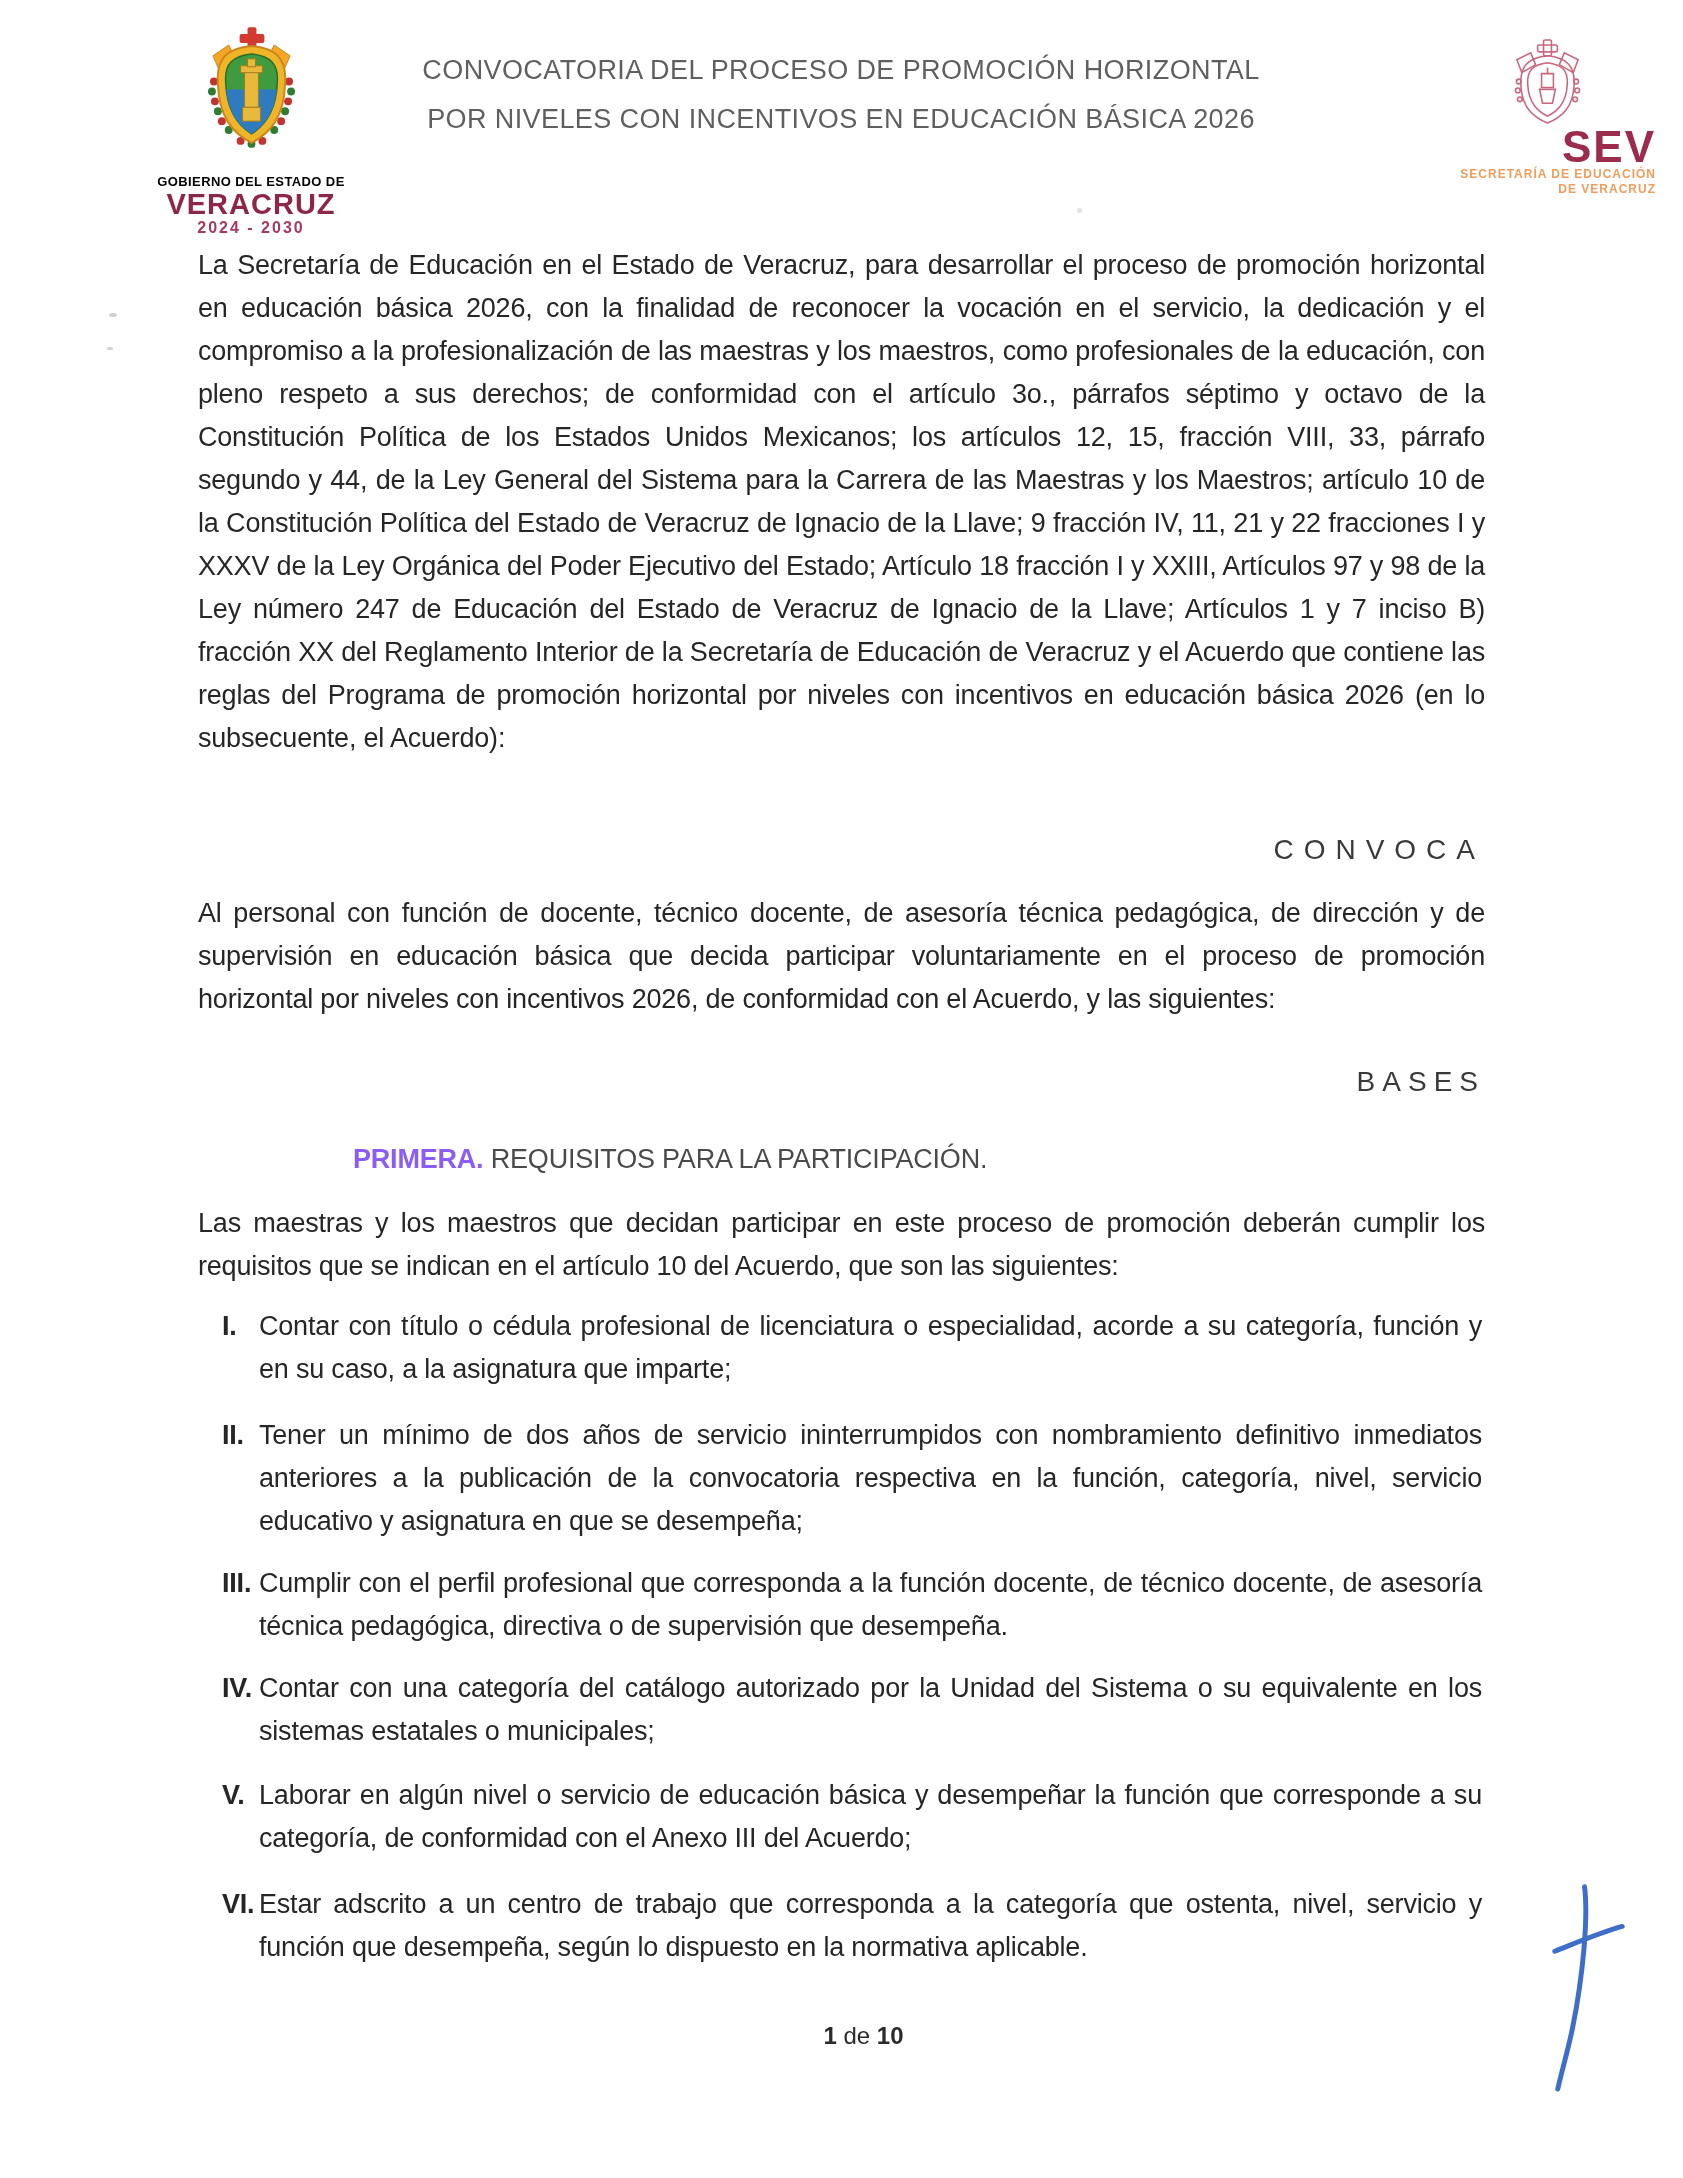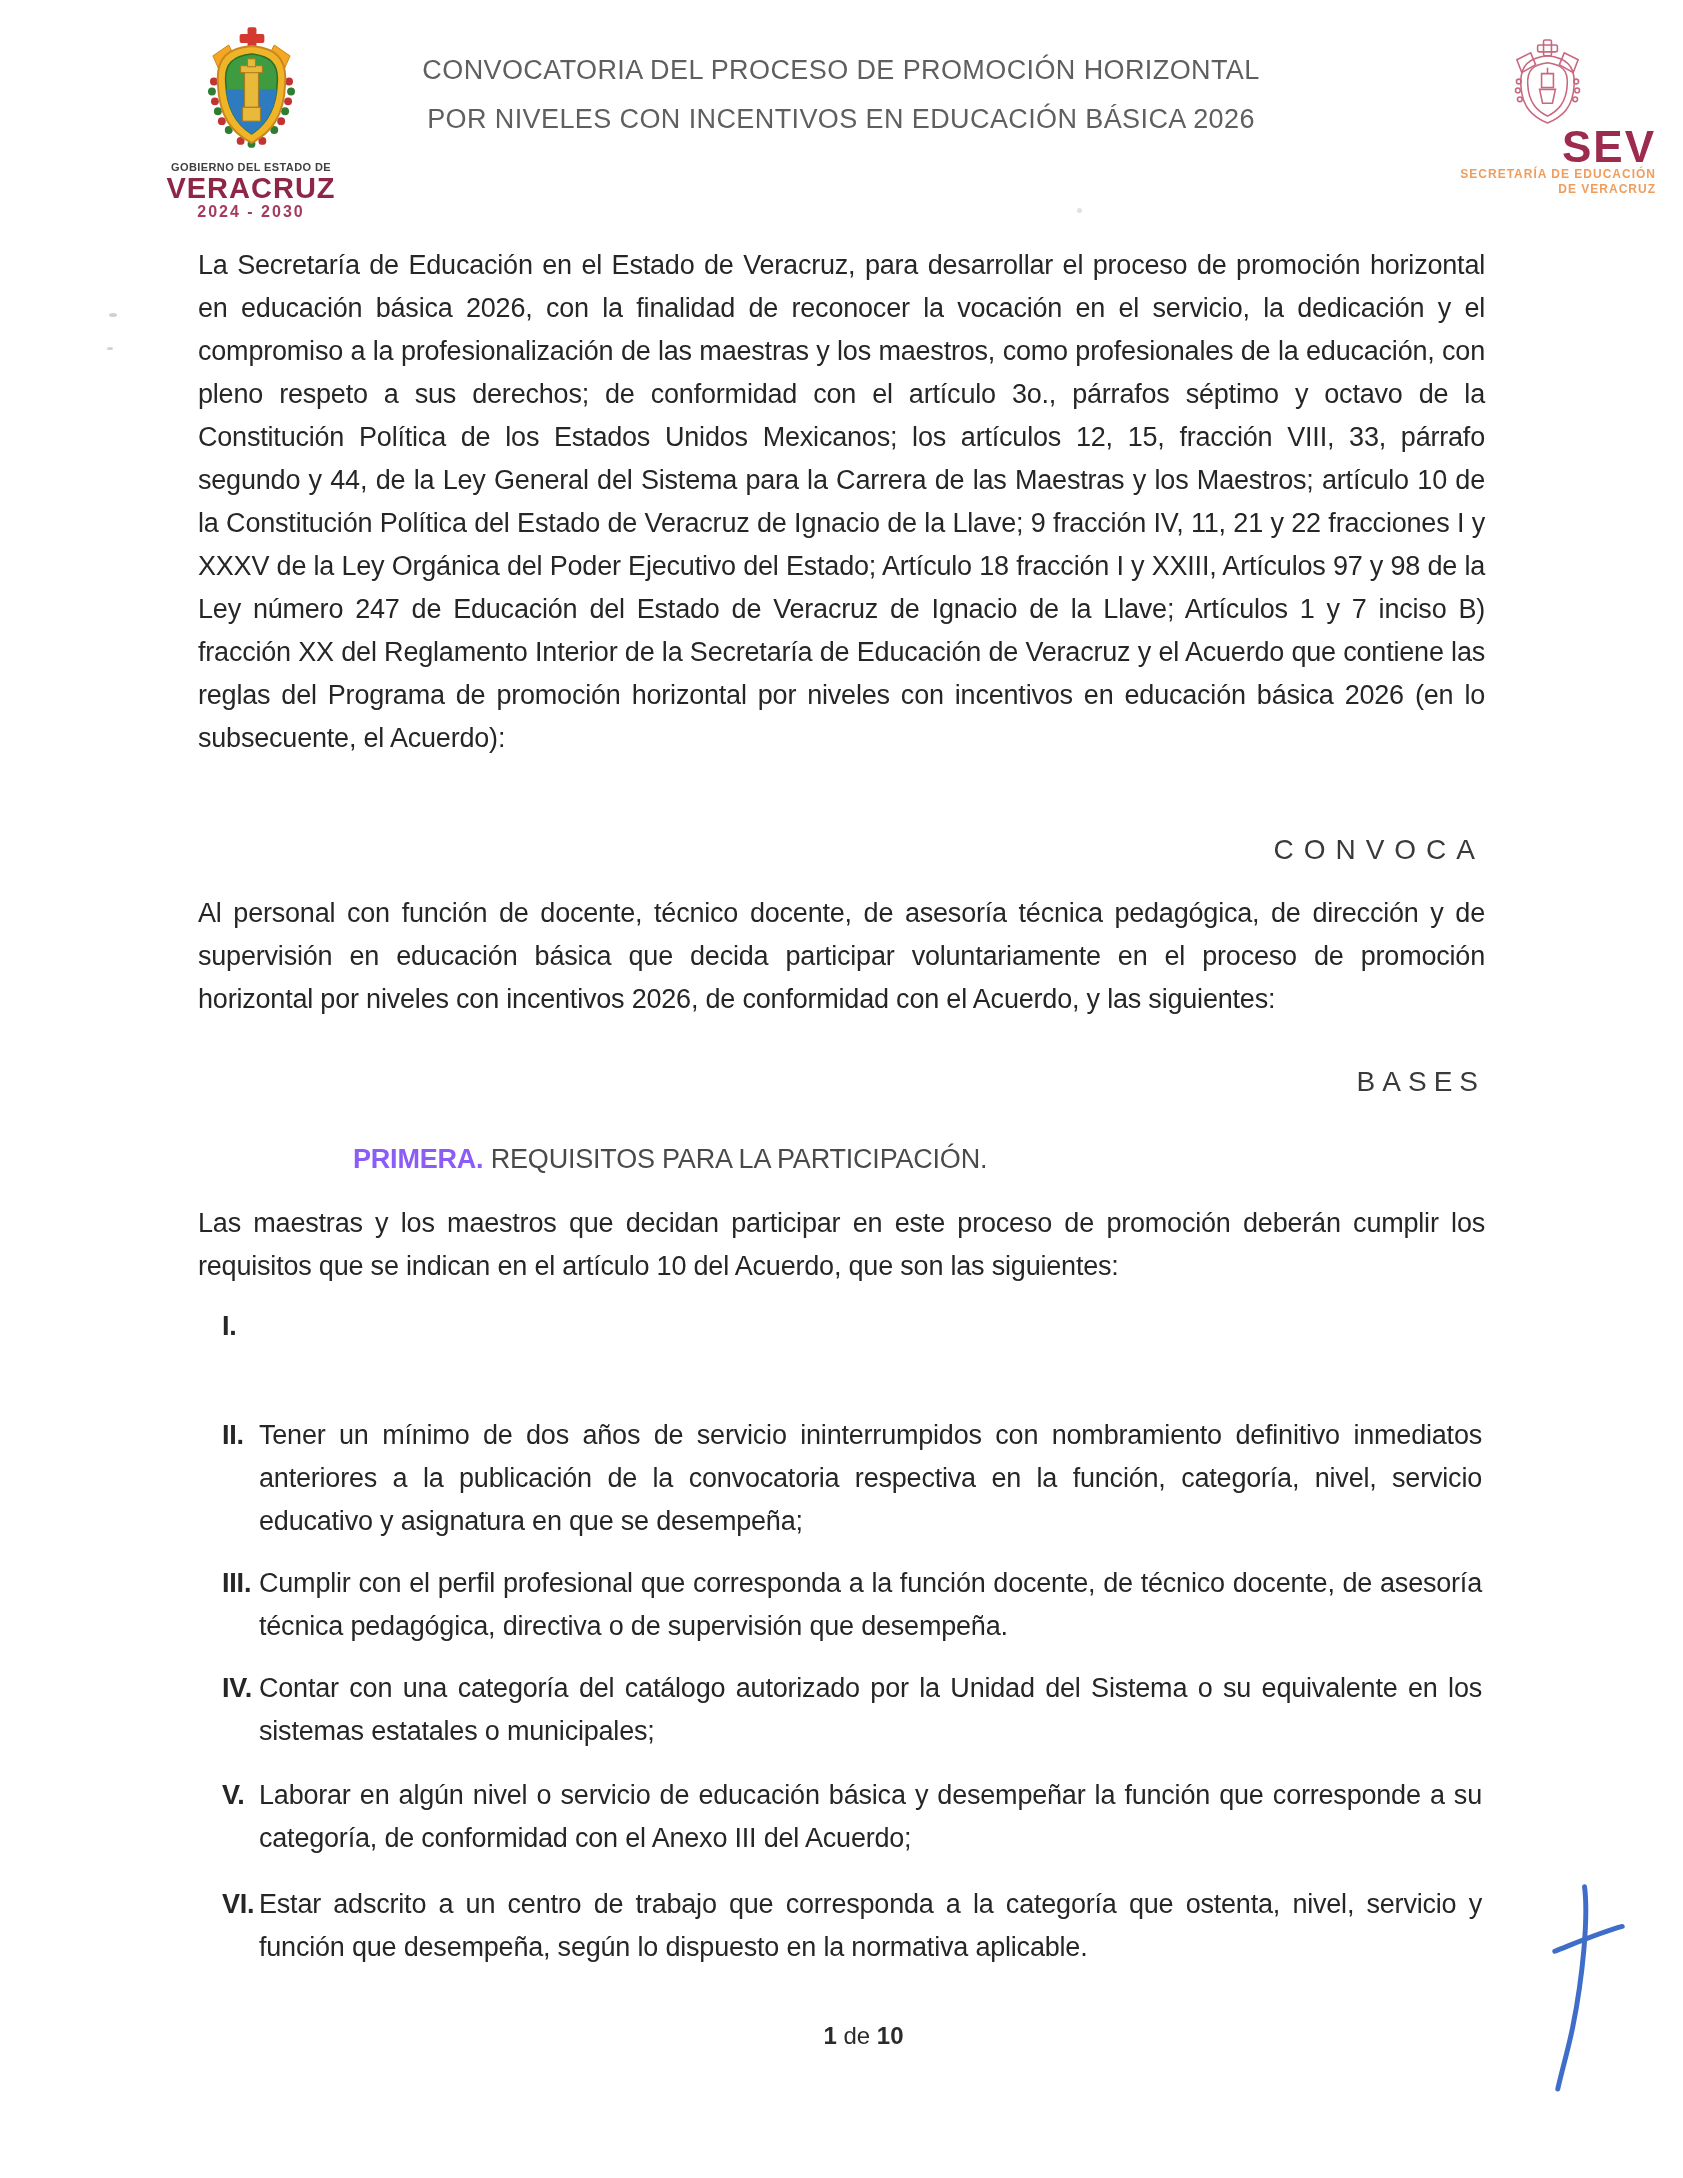--- a/index.html
+++ b/index.html
@@ -7,21 +7,21 @@
     position:relative;
     width:1683px;height:2178px;
     background:#ffffff;
     font-family:"Liberation Sans",sans-serif;
     color:#262626;
     overflow:hidden;
   }
   
   .logo-left{position:absolute;left:147px;top:26px;width:208px;text-align:center;}
   .logo-left .crest{display:block;margin:0 auto;}
-  .logo-left .caption{margin-top:10px;font-size:11px;font-weight:bold;color:#404040;letter-spacing:0.4px;}
+  .logo-left .caption{margin-top:23px;font-size:13px;font-weight:bold;color:#000000;letter-spacing:0.4px;}
   .logo-left .state-name{font-size:29px;font-weight:bold;color:#8e2747;letter-spacing:1px;line-height:30px;}
   .logo-left .years{font-size:16px;font-weight:bold;color:#a53a5e;letter-spacing:2px;}
   .title-block{
     position:absolute;left:356px;top:55px;width:970px;
     text-align:center;color:#5f5f5f;
     font-size:27px;letter-spacing:0.4px;line-height:30px;
   }
   .title-block .t2{margin-top:19px;}
   .logo-right{position:absolute;left:1438px;top:38px;width:218px;text-align:right;}
   .logo-right .crest{display:block;margin:0 auto;}
@@ -161,20 +161,21 @@
   <div id="bases" class="block">BASES</div>
 
   <div id="primera" class="block">
     <span class="lbl">PRIMERA.</span><span> REQUISITOS PARA LA PARTICIPACIÓN.</span>
   </div>
 
   <div id="p3" class="block">Las maestras y los maestros que decidan participar en este proceso de promoción deberán cumplir los requisitos que se indican en el artículo 10 del Acuerdo, que son las siguientes:</div>
 
   <div id="req1" class="req">
     <span class="numeral">I.</span>
+    <span>Contar con título o cédula profesional de licenciatura o especialidad, acorde a su categoría, función y en su caso, a la asignatura que imparte;</span>
   </div>
   <div id="req2" class="req">
     <span class="numeral">II.</span>
     <span>Tener un mínimo de dos años de servicio ininterrumpidos con nombramiento definitivo inmediatos anteriores a la publicación de la convocatoria respectiva en la función, categoría, nivel, servicio educativo y asignatura en que se desempeña;</span>
   </div>
   <div id="req3" class="req">
     <span class="numeral">III.</span>
     <span>Cumplir con el perfil profesional que corresponda a la función docente, de técnico docente, de asesoría técnica pedagógica, directiva o de supervisión que desempeña.</span>
   </div>
   <div id="req4" class="req">

